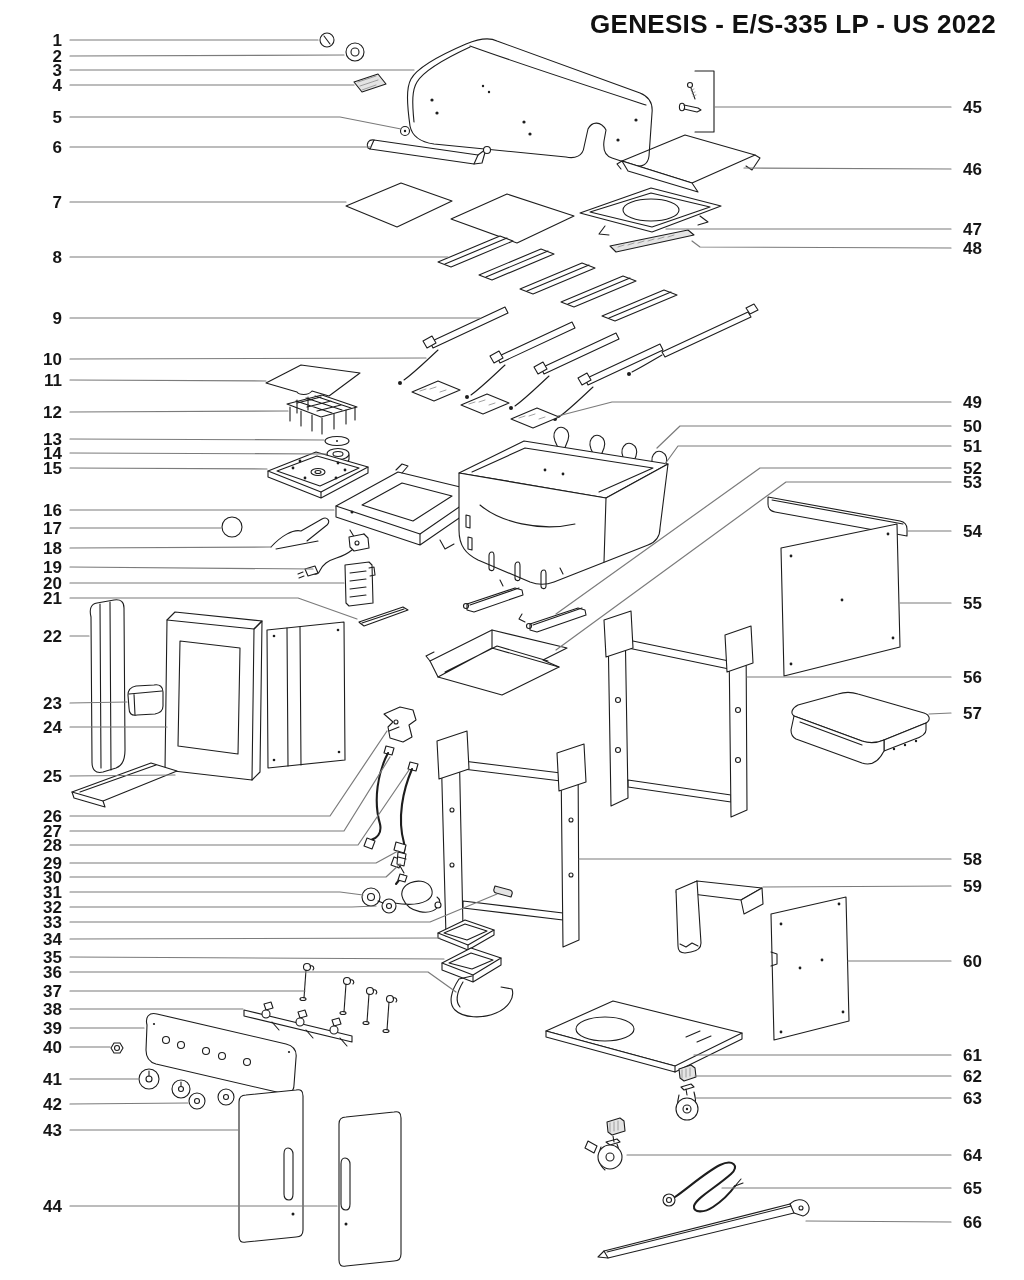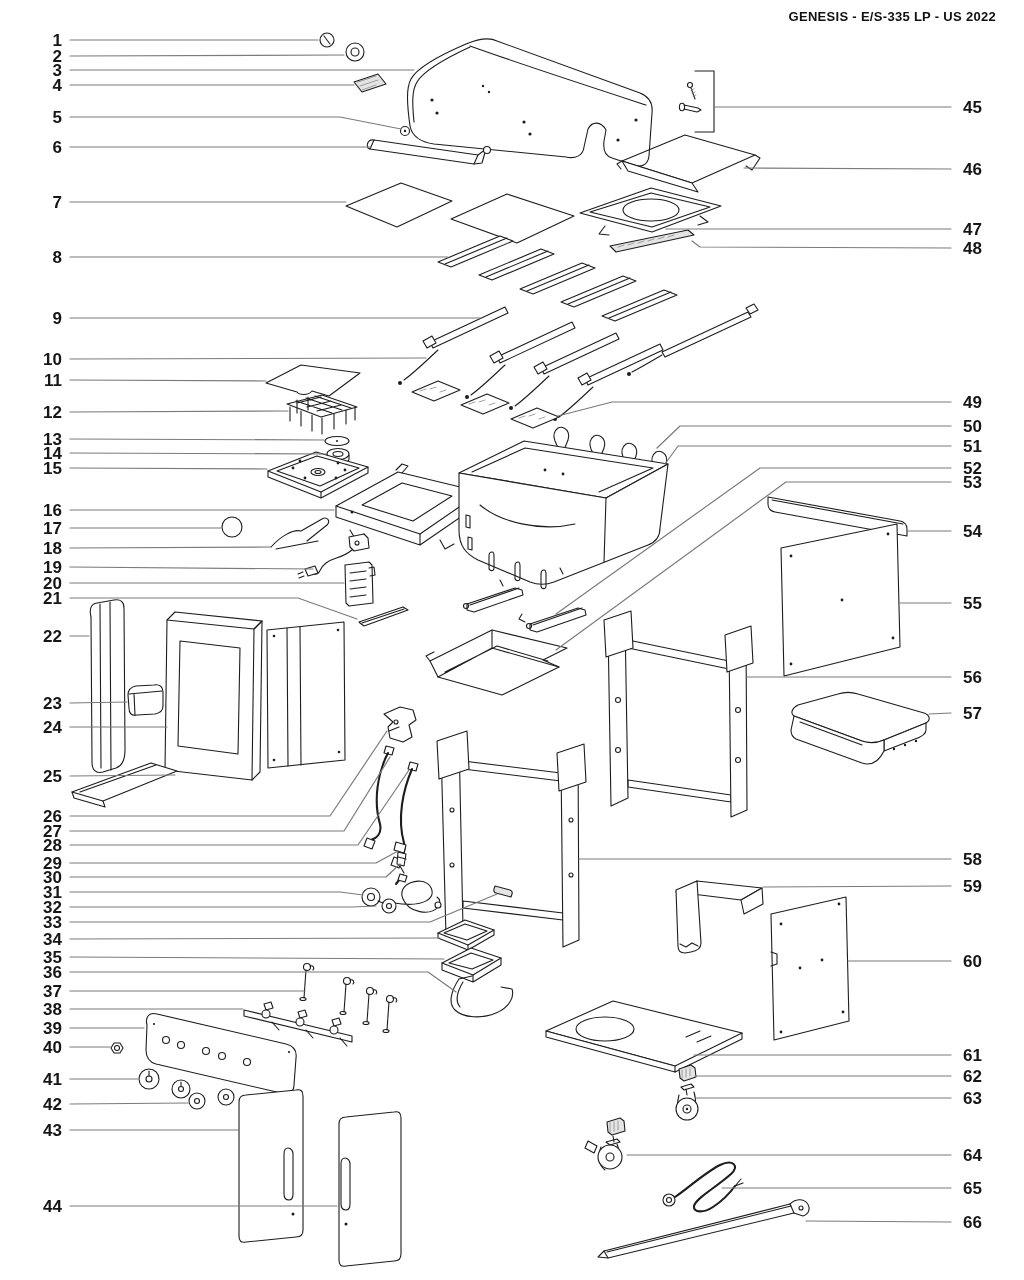--- a/index.html
+++ b/index.html
@@ -1,18 +1,18 @@
 <!DOCTYPE html>
 <html><head>
 <meta charset="utf-8">
 <style>
   html,body{margin:0;padding:0;background:#fff;}
   .stage{position:relative;width:1024px;height:1280px;background:#ffffff;overflow:hidden;
          font-family:"Liberation Sans",sans-serif;}
-  .title{position:absolute;top:9px;right:28px;font-size:13px;font-weight:bold;
+  .title{position:absolute;top:9px;right:28px;font-size:26px;font-weight:bold;
          letter-spacing:.3px;color:#111;white-space:nowrap;}
   svg.diagram{position:absolute;left:0;top:0;}
   svg.diagram path,svg.diagram line,svg.diagram polyline,svg.diagram circle,
   svg.diagram ellipse,svg.diagram rect{fill:none;stroke:#1d1d1d;stroke-width:1.1;
          stroke-linejoin:round;stroke-linecap:round;}
   svg.diagram .w{fill:#ffffff;}
   svg.diagram .g{fill:#e4e4e4;}
   svg.diagram .thin{stroke:#8a8a8a;stroke-width:.8;}
   svg.diagram .sw2{stroke-width:2.1;}
   svg.diagram .dot{fill:#1d1d1d;stroke:none;}

